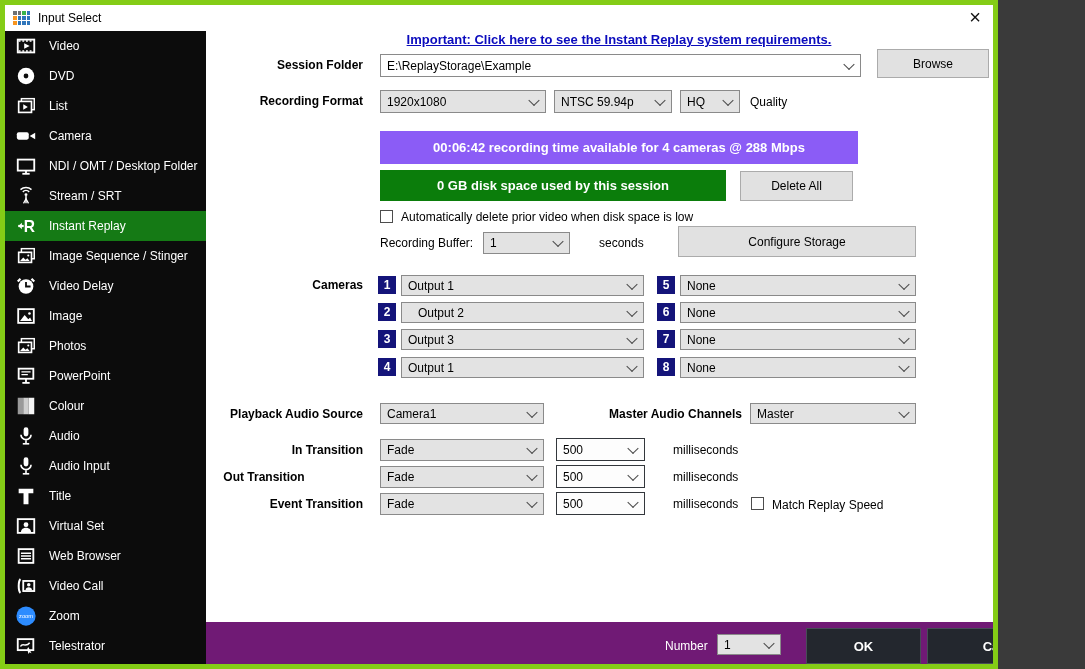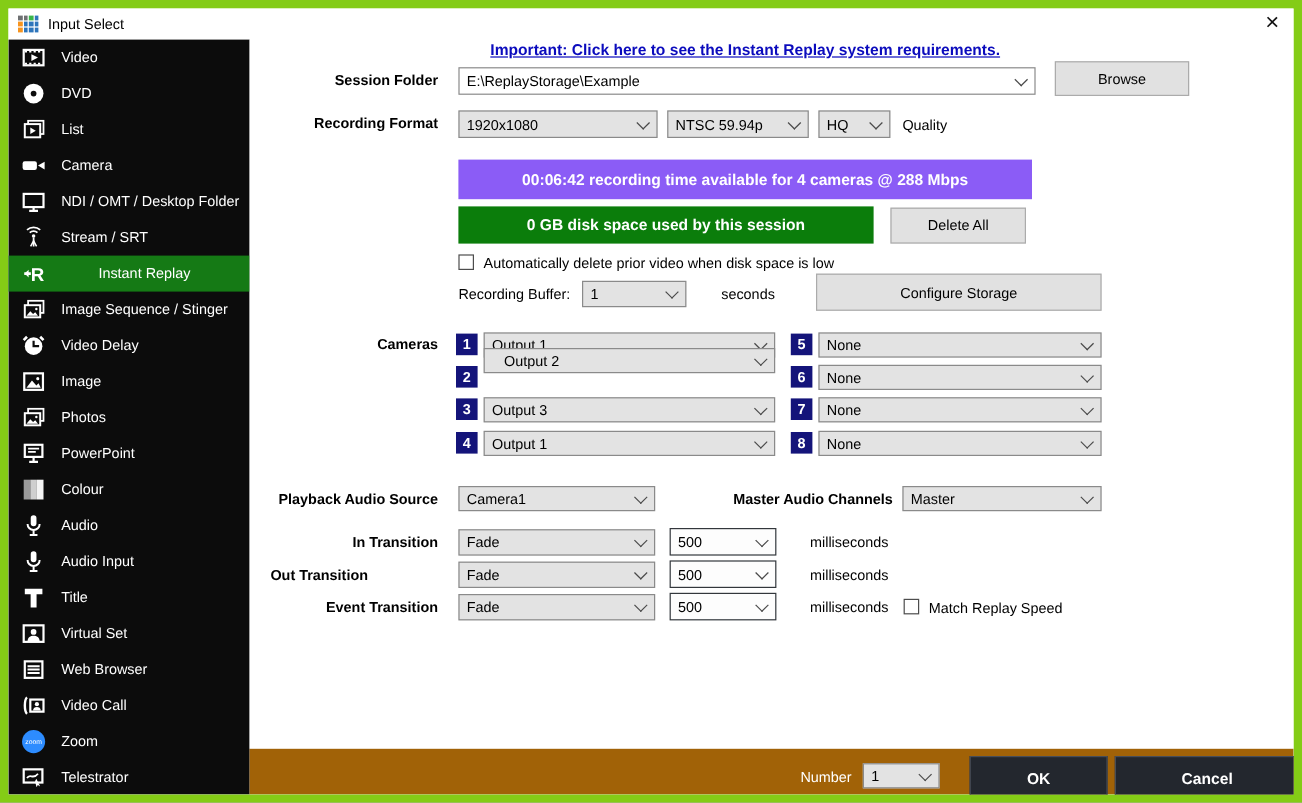--- a/index.html
+++ b/index.html
@@ -1,46 +1,46 @@
 <!DOCTYPE html>
 <html><head>
 <meta charset="utf-8">
 <style>
   html,body{margin:0;padding:0;background:#3a3a3a;}
-  #app{position:relative;width:1085px;height:669px;background:#fff;
+  #app{position:relative;width:998px;height:669px;background:#fff;
        font-family:"Liberation Sans","DejaVu Sans",sans-serif;font-size:12px;color:#000;
-       box-sizing:border-box;border:7px solid #84cc16;overflow:hidden;}
+       box-sizing:border-box;border:5px solid #84cc16;overflow:hidden;}
   
   #titlebar{position:absolute;left:0;top:0;right:0;height:26px;background:#fff;display:flex;align-items:center;}
   #logo{width:17px;height:14px;margin-left:8px;display:grid;grid-template-columns:repeat(4,1fr);grid-template-rows:repeat(3,1fr);gap:1px;}
   #logo span{display:block;}
   #title-text{margin-left:8px;font-size:12px;}
   #close-btn{position:absolute;right:12px;top:2px;font-size:20px;font-weight:300;color:#111;line-height:20px;cursor:pointer;}
   
   #sidebar{position:absolute;left:0;top:26px;width:201px;bottom:0;background:#0c0c0c;}
   .side-item{height:30px;display:flex;align-items:center;color:#fff;cursor:pointer;}
-  .side-item.selected{background:#157a15;gap:31px;}
+  .side-item.selected{background:#157a15;}
   .side-item svg{width:22px;height:22px;margin-left:10px;flex:none;}
   .side-item .lbl{margin-left:12px;font-size:12px;white-space:nowrap;}
   
   #main{position:absolute;left:201px;top:26px;right:0;height:591px;background:#fff;}
   .flabel{position:absolute;font-weight:bold;text-align:right;}
   .plabel{position:absolute;}
   .link{position:absolute;left:174px;top:1px;width:478px;text-align:center;color:#0b0bbd;font-weight:bold;font-size:13px;text-decoration:underline;cursor:pointer;}
   .combo{position:absolute;background:#e3e3e3;border:1px solid #8a8a8a;box-sizing:border-box;display:flex;align-items:center;padding:0 18px 0 6px;cursor:pointer;overflow:hidden;}
   .combo .val{white-space:nowrap;}
   .chev{position:absolute;right:7px;top:50%;width:7px;height:7px;border-right:1.5px solid #4a4a4a;border-bottom:1.5px solid #4a4a4a;transform:translateY(-70%) rotate(45deg);}
   .combo.white{background:#fff;border-color:#8a8a8a;}
   .combo.dark-border{background:#fdfdfd;border-color:#33373c;}
   .btn{position:absolute;background:#e1e1e1;border:1px solid #abABab;box-sizing:border-box;display:flex;align-items:center;justify-content:center;cursor:pointer;}
   .banner{position:absolute;display:flex;align-items:center;justify-content:center;color:#fff;font-weight:bold;font-size:13px;}
   .checkbox{position:absolute;width:13px;height:13px;background:#fff;border:1px solid #4d4d4d;box-sizing:border-box;cursor:pointer;}
   .badge{position:absolute;width:18px;height:18px;background:#14147a;color:#fff;font-weight:bold;display:flex;align-items:center;justify-content:center;font-size:12px;}
   
-  #footer{position:absolute;left:201px;top:617px;right:0;bottom:0;background:#a16207;padding-left:23px;}
+  #footer{position:absolute;left:201px;top:617px;right:0;bottom:0;background:#701a75;padding-left:23px;}
   .fbtn{position:absolute;background:#23272e;border:1px solid #474d57;color:#fff;font-weight:bold;font-size:13px;display:flex;align-items:center;justify-content:center;cursor:pointer;}
   #footer .plabel{color:#fff;}
 </style>
 </head>
 <body>
 
 <svg width="0" height="0" style="position:absolute">
   <defs>
     <symbol id="i-video" viewBox="0 0 24 24">
         <rect x="3" y="5" width="18" height="14" fill="none" stroke="#fff" stroke-width="2"></rect>
@@ -349,21 +349,21 @@
       </div>
 
     <div class="flabel" style="left:-1px;top:247px;width:158px;">Cameras</div>
     <div id="camera-slots">
         <div class="badge" style="left: 172px; top: 245px;">1</div>
         <div class="combo" style="left: 195px; top: 244px; width: 243px; height: 21px;">
           <span class="val">Output 1</span>
           <span class="chev"></span>
         </div>
         <div class="badge" style="left: 172px; top: 272px;">2</div>
-        <div class="combo" style="left: 195px; top: 257px; width: 243px; height: 21px; padding-left: 16px;">
+        <div class="combo" style="left: 195px; top: 271px; width: 243px; height: 21px; padding-left: 16px;">
           <span class="val">Output 2</span>
           <span class="chev"></span>
         </div>
         <div class="badge" style="left: 172px; top: 299px;">3</div>
         <div class="combo" style="left: 195px; top: 298px; width: 243px; height: 21px;">
           <span class="val">Output 3</span>
           <span class="chev"></span>
         </div>
         <div class="badge" style="left: 172px; top: 327px;">4</div>
         <div class="combo" style="left: 195px; top: 326px; width: 243px; height: 21px;">

